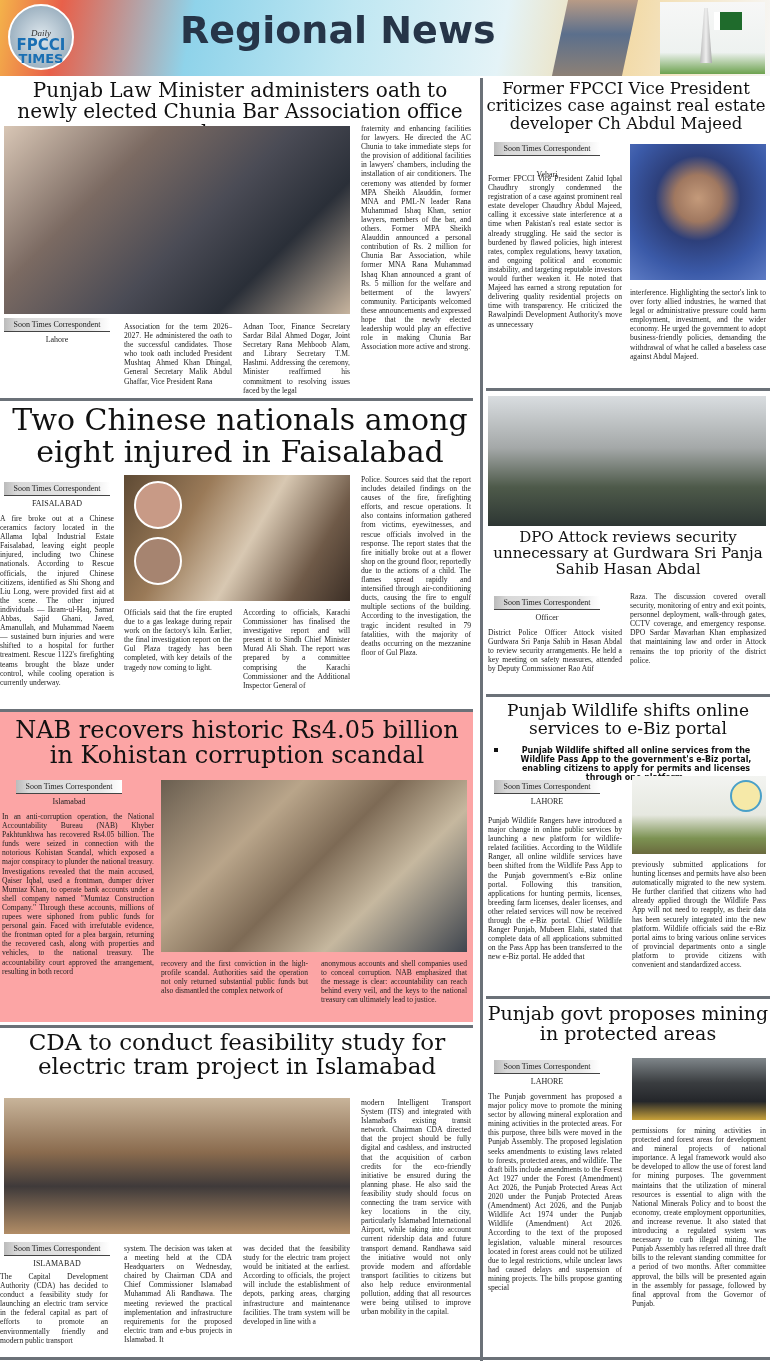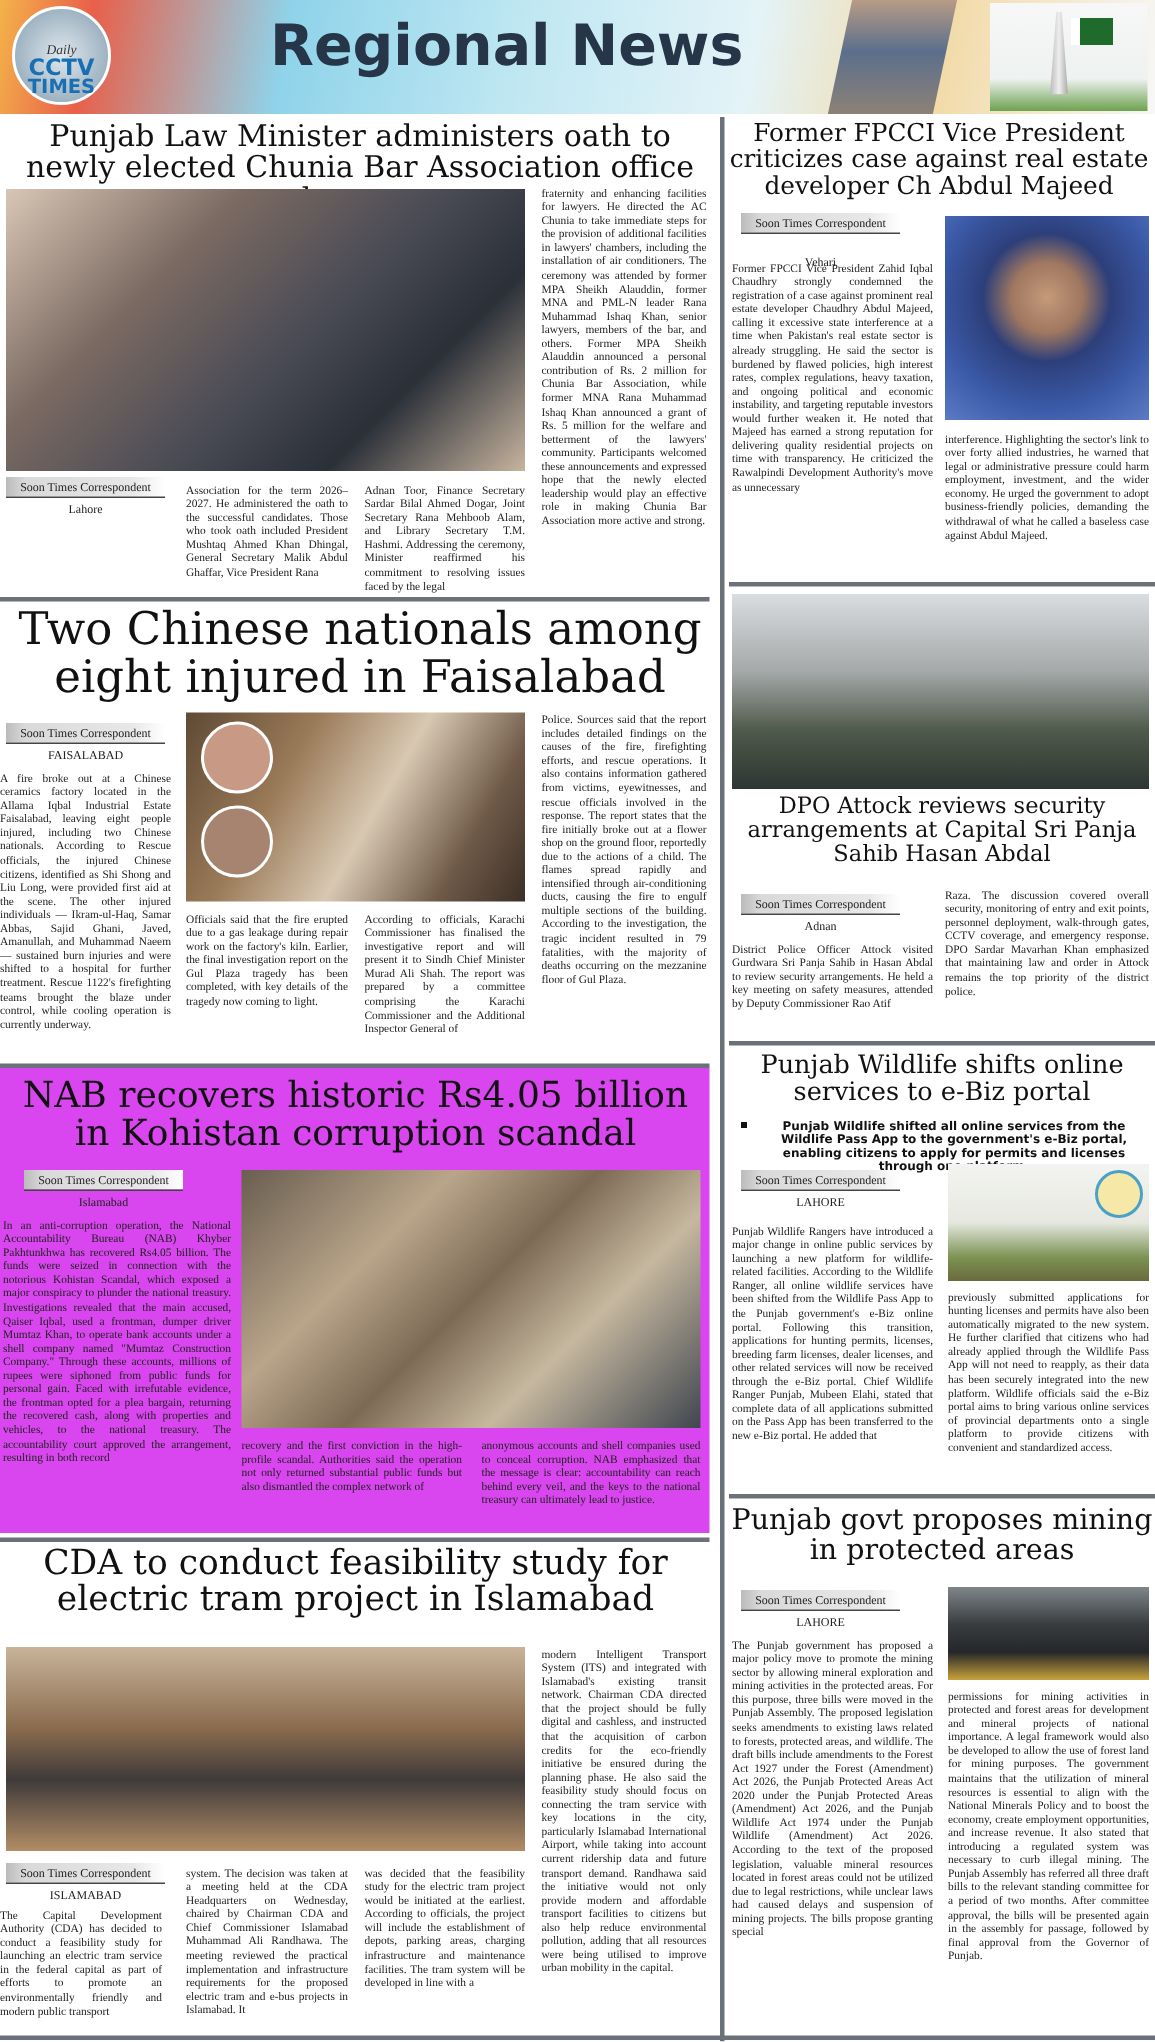--- a/index.html
+++ b/index.html
@@ -15,29 +15,29 @@
   .minar { left:660px; top:2px; width:105px; height:72px; background: linear-gradient(180deg,#f7f7f7 0%,#eef2f0 70%,#6da24f 100%); }
   .minar .tower { position:absolute; left:40px; top:6px; width:12px; height:55px; background:linear-gradient(90deg,#bbb,#eee,#aaa); clip-path: polygon(35% 0,65% 0,100% 100%,0 100%); }
   .minar .flag { position:absolute; left:54px; top:10px; width:28px; height:18px; background:#1f6b2c; border-left:6px solid #fff; }
   .headline { font-family:"DejaVu Serif",serif; color:#111; text-align:center; line-height:1.05; }
   .byline-box { width:106px; height:14px; background: linear-gradient(90deg,#bbb 0%,#d9d9d9 12%,#e8e8e8 80%,#fff 100%); border-bottom:1.5px solid #444; font-size:8px; text-align:center; line-height:14px; color:#222; }
   .loc { font-size:8px; text-align:center; width:106px; color:#222; }
   .col { font-size:7.6px; line-height:9.1px; text-align:justify; color:#222; }
   .hr { height:3px; background:#6b7178; }
   .vr { width:3px; background:#6b7178; }
   .photo { overflow:hidden; }
-  .nabbg { background:#d946ef; }
+  .nabbg { background:#fca5a5; }
 </style>
 </head>
 <body>
 
 <div class="abs banner">
   <div class="abs logo">
     <span class="daily">Daily</span>
-    <span class="soon">CCTV</span>
+    <span class="soon">FPCCI</span>
     <span class="times">TIMES</span>
   </div>
   <div class="abs mast">Regional News</div>
   <div class="abs photostrip"></div>
   <div class="abs minar">
       <div class="tower"></div>
       <div class="flag"></div>
     </div>
 </div>
 
@@ -80,24 +80,24 @@
     <div style="position:absolute;left:10px;top:62px;width:48px;height:48px;border-radius:50%;border:2px solid #fff;background:#a68470;"></div>
   </div>
   <div class="abs col" style="left:124px;top:206px;width:108px;">Officials said that the fire erupted due to a gas leakage during repair work on the factory's kiln. Earlier, the final investigation report on the Gul Plaza tragedy has been completed, with key details of the tragedy now coming to light.</div>
   <div class="abs col" style="left:243px;top:206px;width:107px;">According to officials, Karachi Commissioner has finalised the investigative report and will present it to Sindh Chief Minister Murad Ali Shah. The report was prepared by a committee comprising the Karachi Commissioner and the Additional Inspector General of</div>
   <div class="abs col" style="left:361px;top:73px;width:110px;">Police. Sources said that the report includes detailed findings on the causes of the fire, firefighting efforts, and rescue operations. It also contains information gathered from victims, eyewitnesses, and rescue officials involved in the response. The report states that the fire initially broke out at a flower shop on the ground floor, reportedly due to the actions of a child. The flames spread rapidly and intensified through air-conditioning ducts, causing the fire to engulf multiple sections of the building. According to the investigation, the tragic incident resulted in 79 fatalities, with the majority of deaths occurring on the mezzanine floor of Gul Plaza.</div>
 </div>
 <div class="abs hr" style="left:0;top:709px;width:473px;"></div>
 
 <div class="abs" style="left:486px;top:396px;width:284px;height:300px;">
   <div class="abs photo" style="left:2px;top:0;width:278px;height:130px;background:linear-gradient(180deg,#d9dde0 0%,#a4a8a8 40%,#4e5a4a 70%,#2d3633 100%);"></div>
-  <div class="abs headline" style="left:0;top:134px;width:284px;font-size:15px;">DPO Attock reviews security arrangements at Capital Sri Panja Sahib Hasan Abdal</div>
+  <div class="abs headline" style="left:0;top:134px;width:284px;font-size:15px;">DPO Attock reviews security unnecessary at Gurdwara Sri Panja Sahib Hasan Abdal</div>
   <div class="abs" style="left:8px;top:200px;">
     <div class="byline-box">Soon Times Correspondent</div>
-    <div class="loc" style="margin-top:3px;">Adnan</div>
+    <div class="loc" style="margin-top:3px;">Officer</div>
   </div>
   <div class="abs col" style="left:2px;top:232px;width:134px;">District Police Officer Attock visited Gurdwara Sri Panja Sahib in Hasan Abdal to review security arrangements. He held a key meeting on safety measures, attended by Deputy Commissioner Rao Atif</div>
   <div class="abs col" style="left:144px;top:196px;width:136px;">Raza. The discussion covered overall security, monitoring of entry and exit points, personnel deployment, walk-through gates, CCTV coverage, and emergency response. DPO Sardar Mavarhan Khan emphasized that maintaining law and order in Attock remains the top priority of the district police.</div>
 </div>
 <div class="abs hr" style="left:486px;top:694px;width:284px;"></div>
 
 <div class="abs nabbg" style="left:0;top:712px;width:473px;height:310px;">
   <div class="abs headline" style="left:6px;top:6px;width:462px;font-size:24px;">NAB recovers historic Rs4.05 billion in Kohistan corruption scandal</div>
   <div class="abs" style="left:16px;top:68px;">
     <div class="byline-box">Soon Times Correspondent</div>

